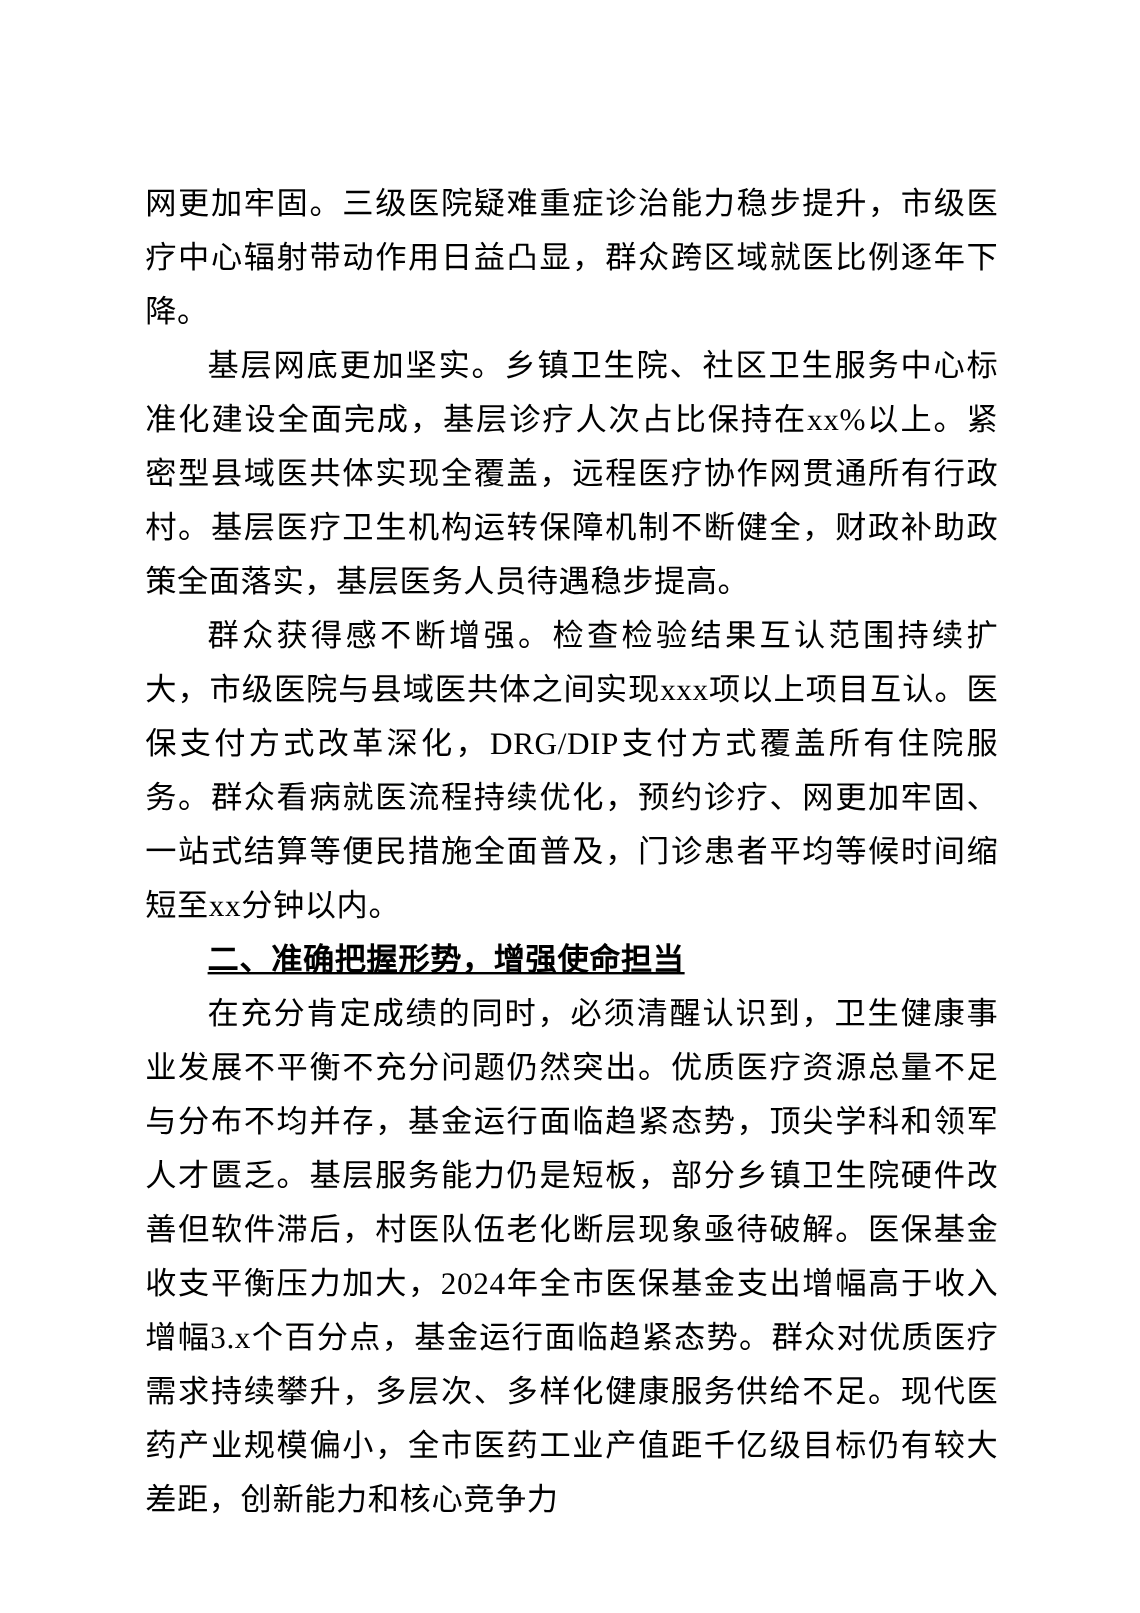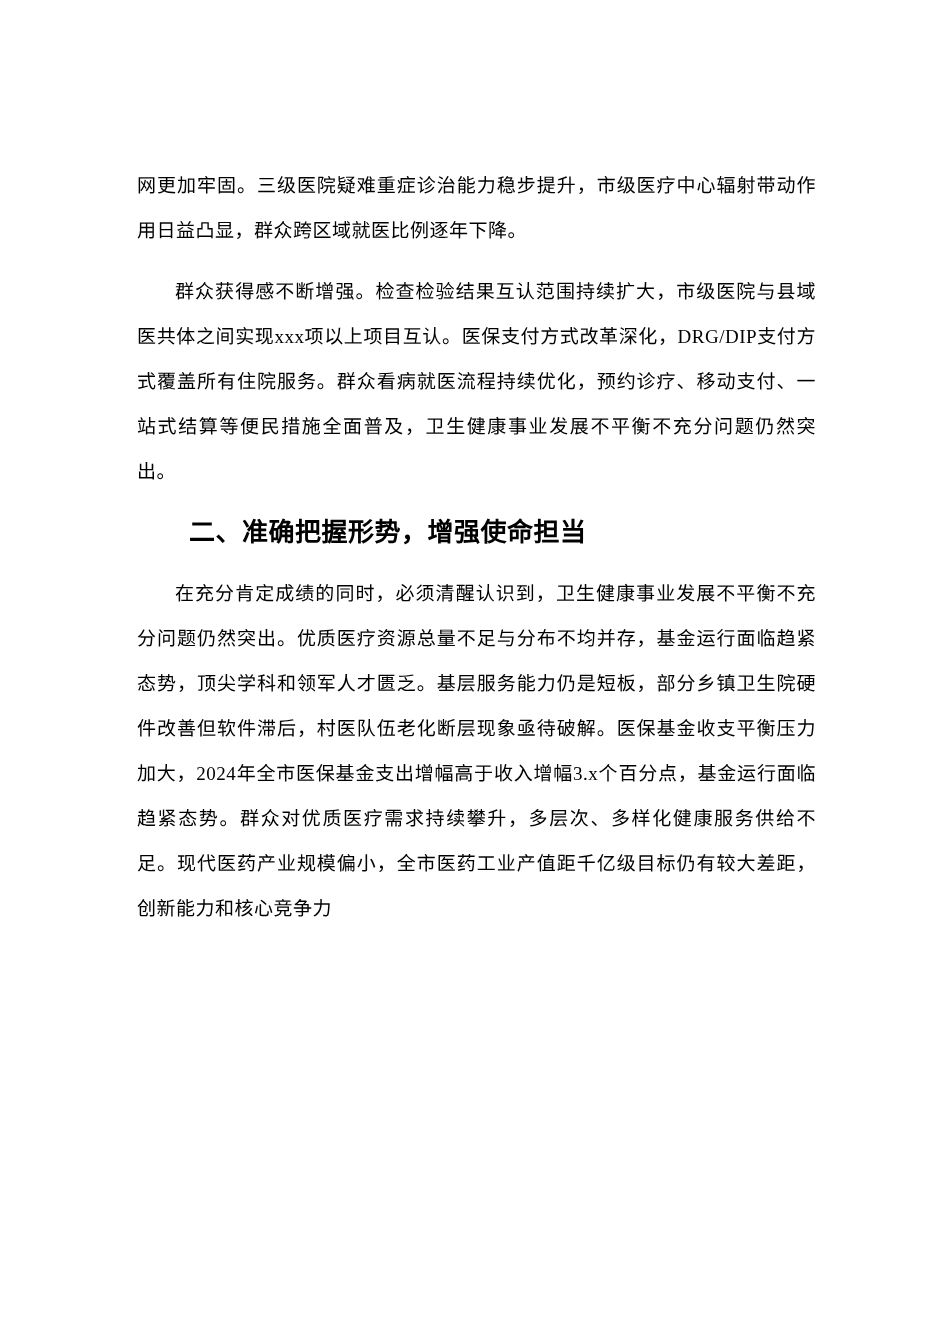--- a/index.html
+++ b/index.html
@@ -15,46 +15,48 @@
     color: #000000;
   }
   .page {
     box-sizing: border-box;
     width: 950px;
     height: 1344px;
     padding: 147px 118px 0 121px;
     background: #ffffff;
   }
   .para {
-    margin: 16px;
-    font-size: 19px;
+    margin: 0;
+    font-size: 26px;
     line-height: 45px;
     text-align: justify;
     letter-spacing: 0.5px;
     word-break: break-all;
   }
   .para.indent {
     text-indent: 2em;
   }
   .heading {
-    margin: 16px;
+    margin: 0;
     font-size: 26px;
     line-height: 45px;
     text-indent: 2em;
     font-family: "Liberation Sans", "DejaVu Sans", sans-serif;
     font-weight: 700;
     text-align: justify;
     letter-spacing: 0.5px;
+    text-decoration: underline;
   }
 </style>
 </head>
 <body>
 
 <div class="page">
   <p class="para">网更加牢固。三级医院疑难重症诊治能力稳步提升，市级医疗中心辐射带动作用日益凸显，群众跨区域就医比例逐年下降。</p>
 
+  <p class="para indent">基层网底更加坚实。乡镇卫生院、社区卫生服务中心标准化建设全面完成，基层诊疗人次占比保持在xx%以上。紧密型县域医共体实现全覆盖，远程医疗协作网贯通所有行政村。基层医疗卫生机构运转保障机制不断健全，财政补助政策全面落实，基层医务人员待遇稳步提高。</p>
 
-  <p class="para indent">群众获得感不断增强。检查检验结果互认范围持续扩大，市级医院与县域医共体之间实现xxx项以上项目互认。医保支付方式改革深化，DRG/DIP支付方式覆盖所有住院服务。群众看病就医流程持续优化，预约诊疗、移动支付、一站式结算等便民措施全面普及，卫生健康事业发展不平衡不充分问题仍然突出。</p>
+  <p class="para indent">群众获得感不断增强。检查检验结果互认范围持续扩大，市级医院与县域医共体之间实现xxx项以上项目互认。医保支付方式改革深化，DRG/DIP支付方式覆盖所有住院服务。群众看病就医流程持续优化，预约诊疗、网更加牢固、一站式结算等便民措施全面普及，门诊患者平均等候时间缩短至xx分钟以内。</p>
 
   <h2 class="heading">二、准确把握形势，增强使命担当</h2>
 
   <p class="para indent">在充分肯定成绩的同时，必须清醒认识到，卫生健康事业发展不平衡不充分问题仍然突出。优质医疗资源总量不足与分布不均并存，基金运行面临趋紧态势，顶尖学科和领军人才匮乏。基层服务能力仍是短板，部分乡镇卫生院硬件改善但软件滞后，村医队伍老化断层现象亟待破解。医保基金收支平衡压力加大，2024年全市医保基金支出增幅高于收入增幅3.x个百分点，基金运行面临趋紧态势。群众对优质医疗需求持续攀升，多层次、多样化健康服务供给不足。现代医药产业规模偏小，全市医药工业产值距千亿级目标仍有较大差距，创新能力和核心竞争力</p>
 </div>
 
 </body></html>

